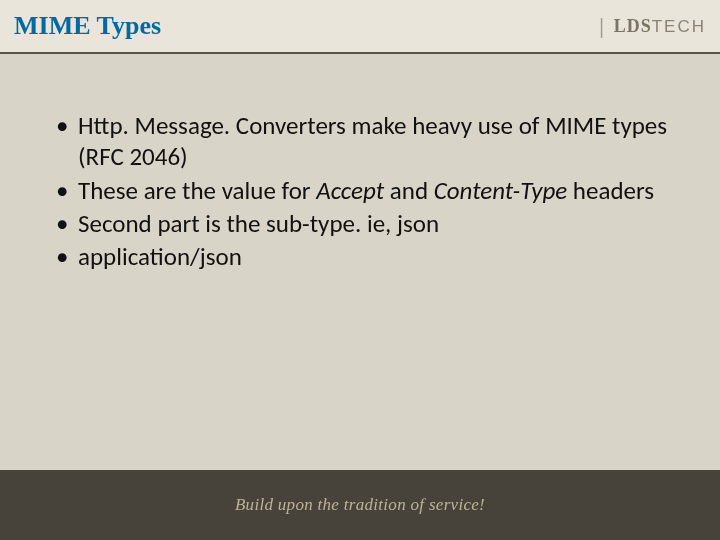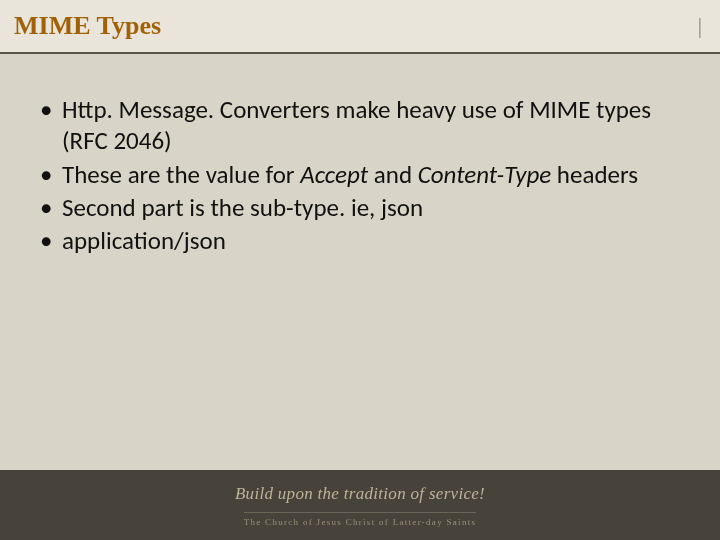--- a/index.html
+++ b/index.html
@@ -25,21 +25,21 @@
     display: flex;
     align-items: center;
     justify-content: space-between;
     padding: 0 14px;
   }
   .title-bar h1 {
     margin: 0;
     font-family: Georgia, "Times New Roman", serif;
     font-size: 26px;
     font-weight: 600;
-    color: #a16207;
+    color: #0369a1;
     text-align: center;
   }
   .brand {
     display: flex;
     align-items: center;
     gap: 6px;
     color: #6c665a;
     letter-spacing: 1px;
   }
   .brand .divider {
@@ -58,21 +58,21 @@
     font-size: 17px;
     font-weight: 300;
     color: #8a8375;
     letter-spacing: 2px;
   }
   .content {
     flex: 1;
     padding: 40px 30px 0 38px;
   }
   ul.bullets {
-    margin: 0;
+    margin: 16px;
     padding: 0;
     list-style: none;
   }
   ul.bullets li {
     position: relative;
     padding-left: 24px;
     font-size: 25px;
     line-height: 1.25;
     color: #111;
     margin-bottom: 2px;
@@ -115,30 +115,32 @@
 </style>
 </head>
 <body>
 
 <div class="slide">
 
   <div class="title-bar">
     <h1>MIME Types</h1>
     <div class="brand">
       <span class="divider">|</span>
+      <span>
+        <span class="lds">LDS</span><span class="tech">TECH</span>
+      </span>
     </div>
   </div>
 
   <div class="content">
     <ul class="bullets">
       <li>Http. Message. Converters make heavy use of MIME types (RFC 2046)</li>
       <li>These are the value for <em>Accept</em> and <em>Content-Type</em> headers</li>
       <li>Second part is the sub-type. ie, json</li>
       <li>application/json</li>
     </ul>
   </div>
 
   <div class="footer">
     <div class="tagline">Build upon the tradition of service!</div>
-    <div class="org">The Church of Jesus Christ of Latter-day Saints</div>
   </div>
 
 </div>
 
 </body></html>

